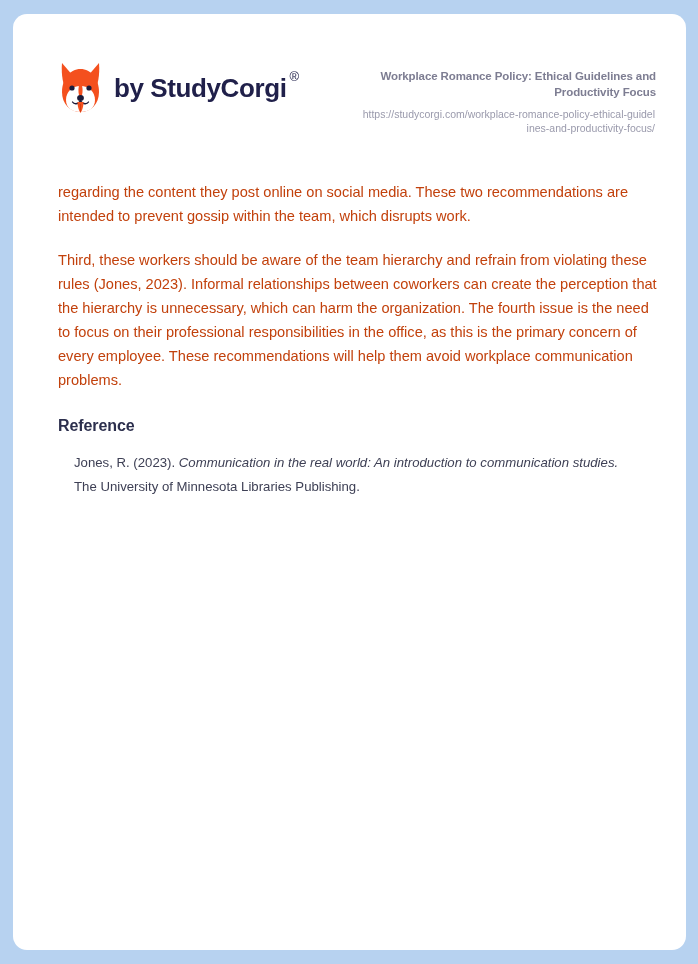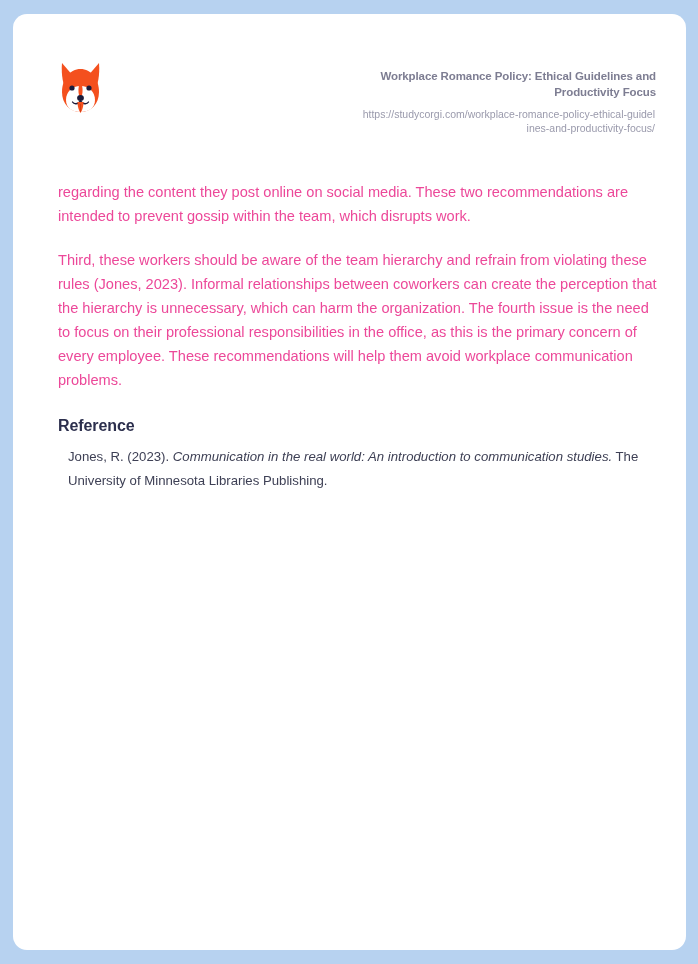--- a/index.html
+++ b/index.html
@@ -105,40 +105,40 @@
   .doc-body {
     position: absolute;
     left: 45px;
     top: 166px;
     width: 600px;
   }
 
   .body-par {
     font-size: 14.6px;
     line-height: 24px;
-    color: #ec4899;
+    color: #c2410c;
     margin: 0 0 20px 0;
     text-align: left;
   }
   .body-par:last-of-type { margin-bottom: 0; }
 
   .section-heading {
     font-size: 16px;
     font-weight: bold;
     color: #2c2f4d;
     margin: 24px 0 8px 0;
     line-height: 1.2;
     letter-spacing: -0.1px;
   }
 
   .reference-entry {
     font-size: 13.2px;
     line-height: 24px;
     color: #3e4055;
-    margin: 10px;
+    margin: 16px;
   }
   .reference-entry .ital { font-style: italic; }
 </style>
 </head>
 <body>
 
 <div class="page-card">
 
   <div class="doc-header">
 
@@ -161,20 +161,24 @@
 
           <ellipse cx="22.5" cy="37" rx="3.4" ry="3" fill="#1b1b3a"></ellipse>
 
           <path d="M22.5 40 C20 43.5 16 43.5 14.5 41" stroke="#1b1b3a" stroke-width="1.3" fill="none" stroke-linecap="round"></path>
           <path d="M22.5 40 C25 43.5 29 43.5 30.5 41" stroke="#1b1b3a" stroke-width="1.3" fill="none" stroke-linecap="round"></path>
 
           <path d="M19.5 41 C19.5 48 22.5 52 22.5 52 C22.5 52 25.5 48 25.5 41 Z" fill="#f4501e"></path>
           <path d="M22.5 43 L22.5 51" stroke="#d63d12" stroke-width="1" fill="none"></path>
         </svg>
       </span>
+      <span class="brand-wordmark">
+        <span>by StudyCorgi</span>
+        <span class="brand-reg">®</span>
+      </span>
     </div>
 
     <div class="header-meta">
       <div class="header-title">Workplace Romance Policy: Ethical Guidelines and Productivity Focus</div>
       <div class="header-url">https://studycorgi.com/workplace-romance-policy-ethical-guidelines-and-productivity-focus/</div>
     </div>
 
   </div>
 
   <div class="doc-body">

